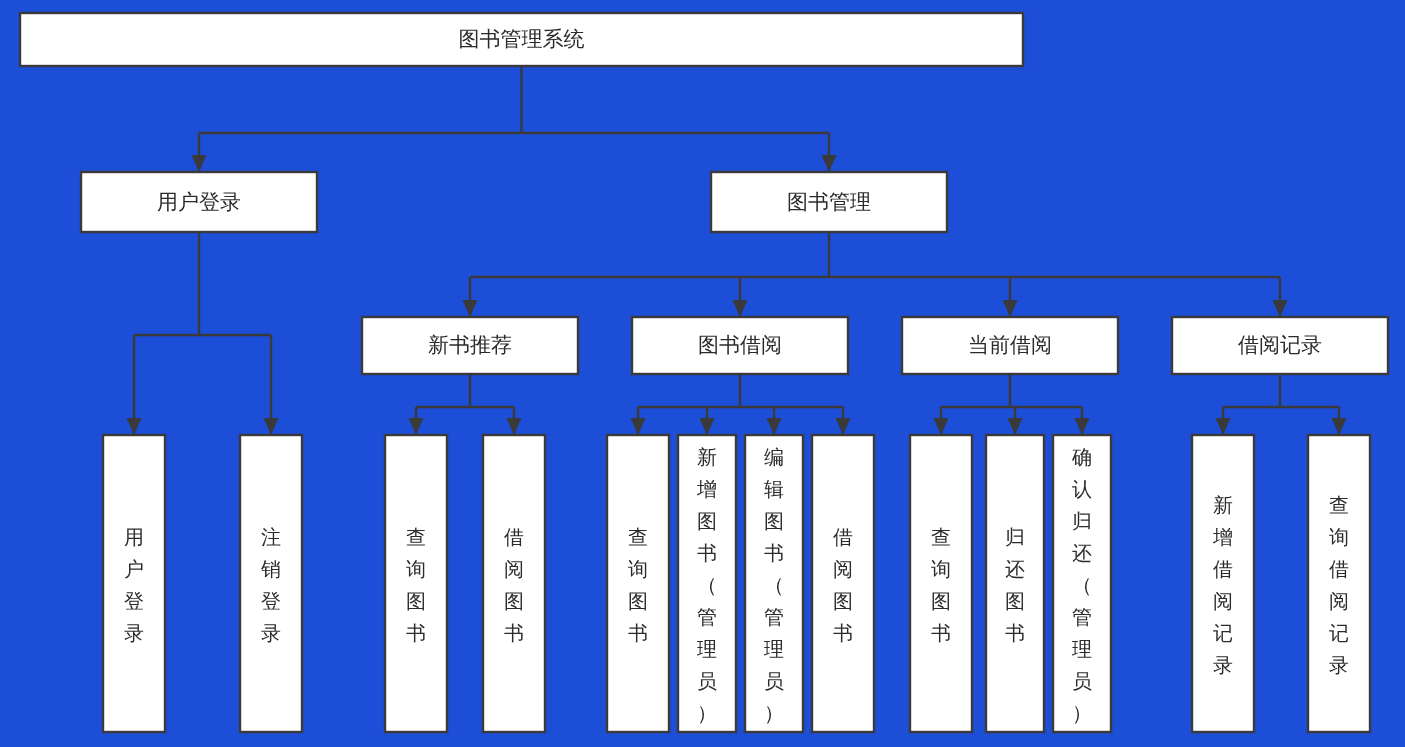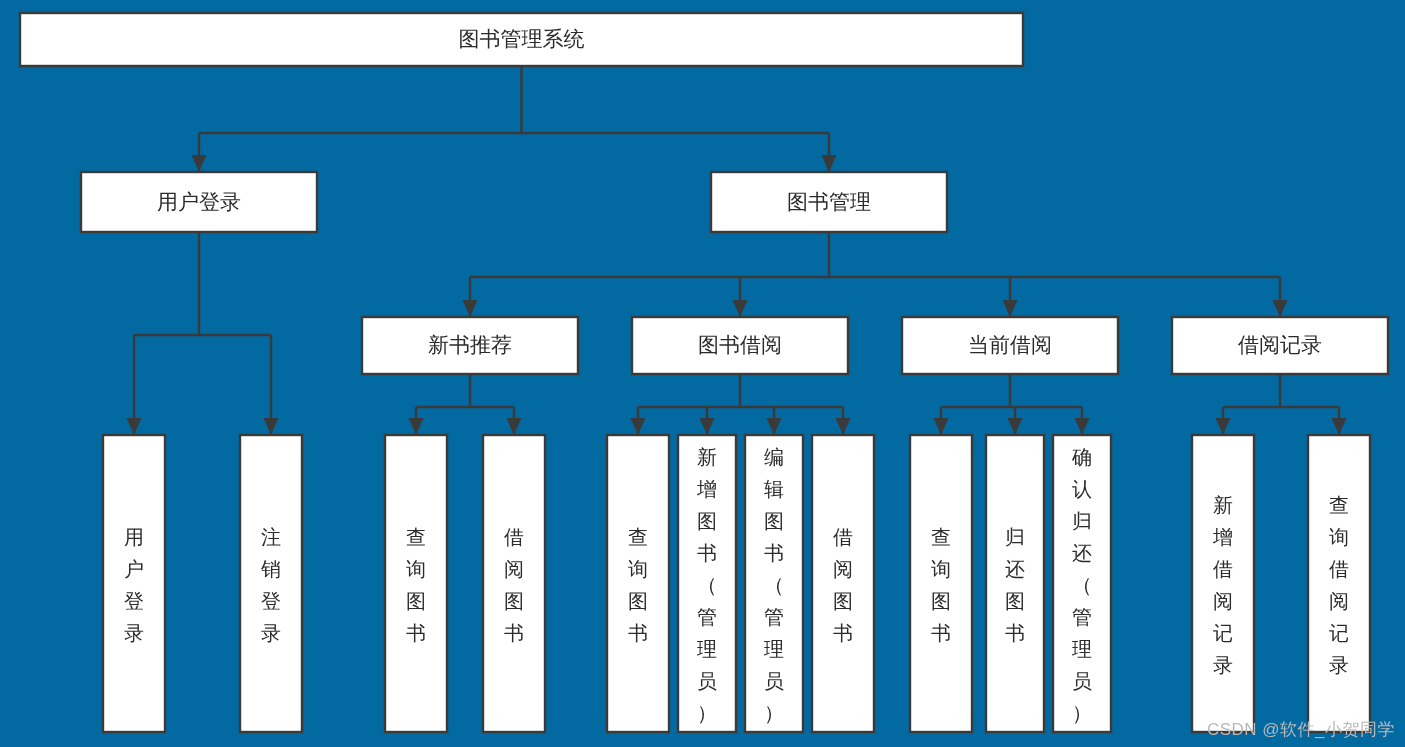--- a/index.html
+++ b/index.html
@@ -11,21 +11,21 @@
   body {
     width: 1405px;
     height: 747px;
     overflow: hidden;
     font-family: "Liberation Sans", "DejaVu Sans", sans-serif;
   }
   #diagram-root {
     position: relative;
     width: 1405px;
     height: 747px;
-    background: #0369a1;
+    background: #1d4ed8;
   }
   #flowchart-svg {
     position: absolute;
     left: 0;
     top: 0;
     width: 1405px;
     height: 747px;
     display: block;
   }
   .node-box {
@@ -205,15 +205,14 @@
           <rect x="1192" y="435" width="62" height="297" class="node-box"></rect>
           <text x="1223" y="512.46" class="node-label-v"><tspan x="1223" dy="0">新</tspan><tspan x="1223" dy="32">增</tspan><tspan x="1223" dy="32">借</tspan><tspan x="1223" dy="32">阅</tspan><tspan x="1223" dy="32">记</tspan><tspan x="1223" dy="32">录</tspan></text>
         </g>
         <g>
           <rect x="1308" y="435" width="62" height="297" class="node-box"></rect>
           <text x="1339" y="512.46" class="node-label-v"><tspan x="1339" dy="0">查</tspan><tspan x="1339" dy="32">询</tspan><tspan x="1339" dy="32">借</tspan><tspan x="1339" dy="32">阅</tspan><tspan x="1339" dy="32">记</tspan><tspan x="1339" dy="32">录</tspan></text>
         </g>
       </g>
   </svg>
 
-  <div class="watermark-text">CSDN @软件_小贺同学</div>
 
 </div>
 
 </body></html>

